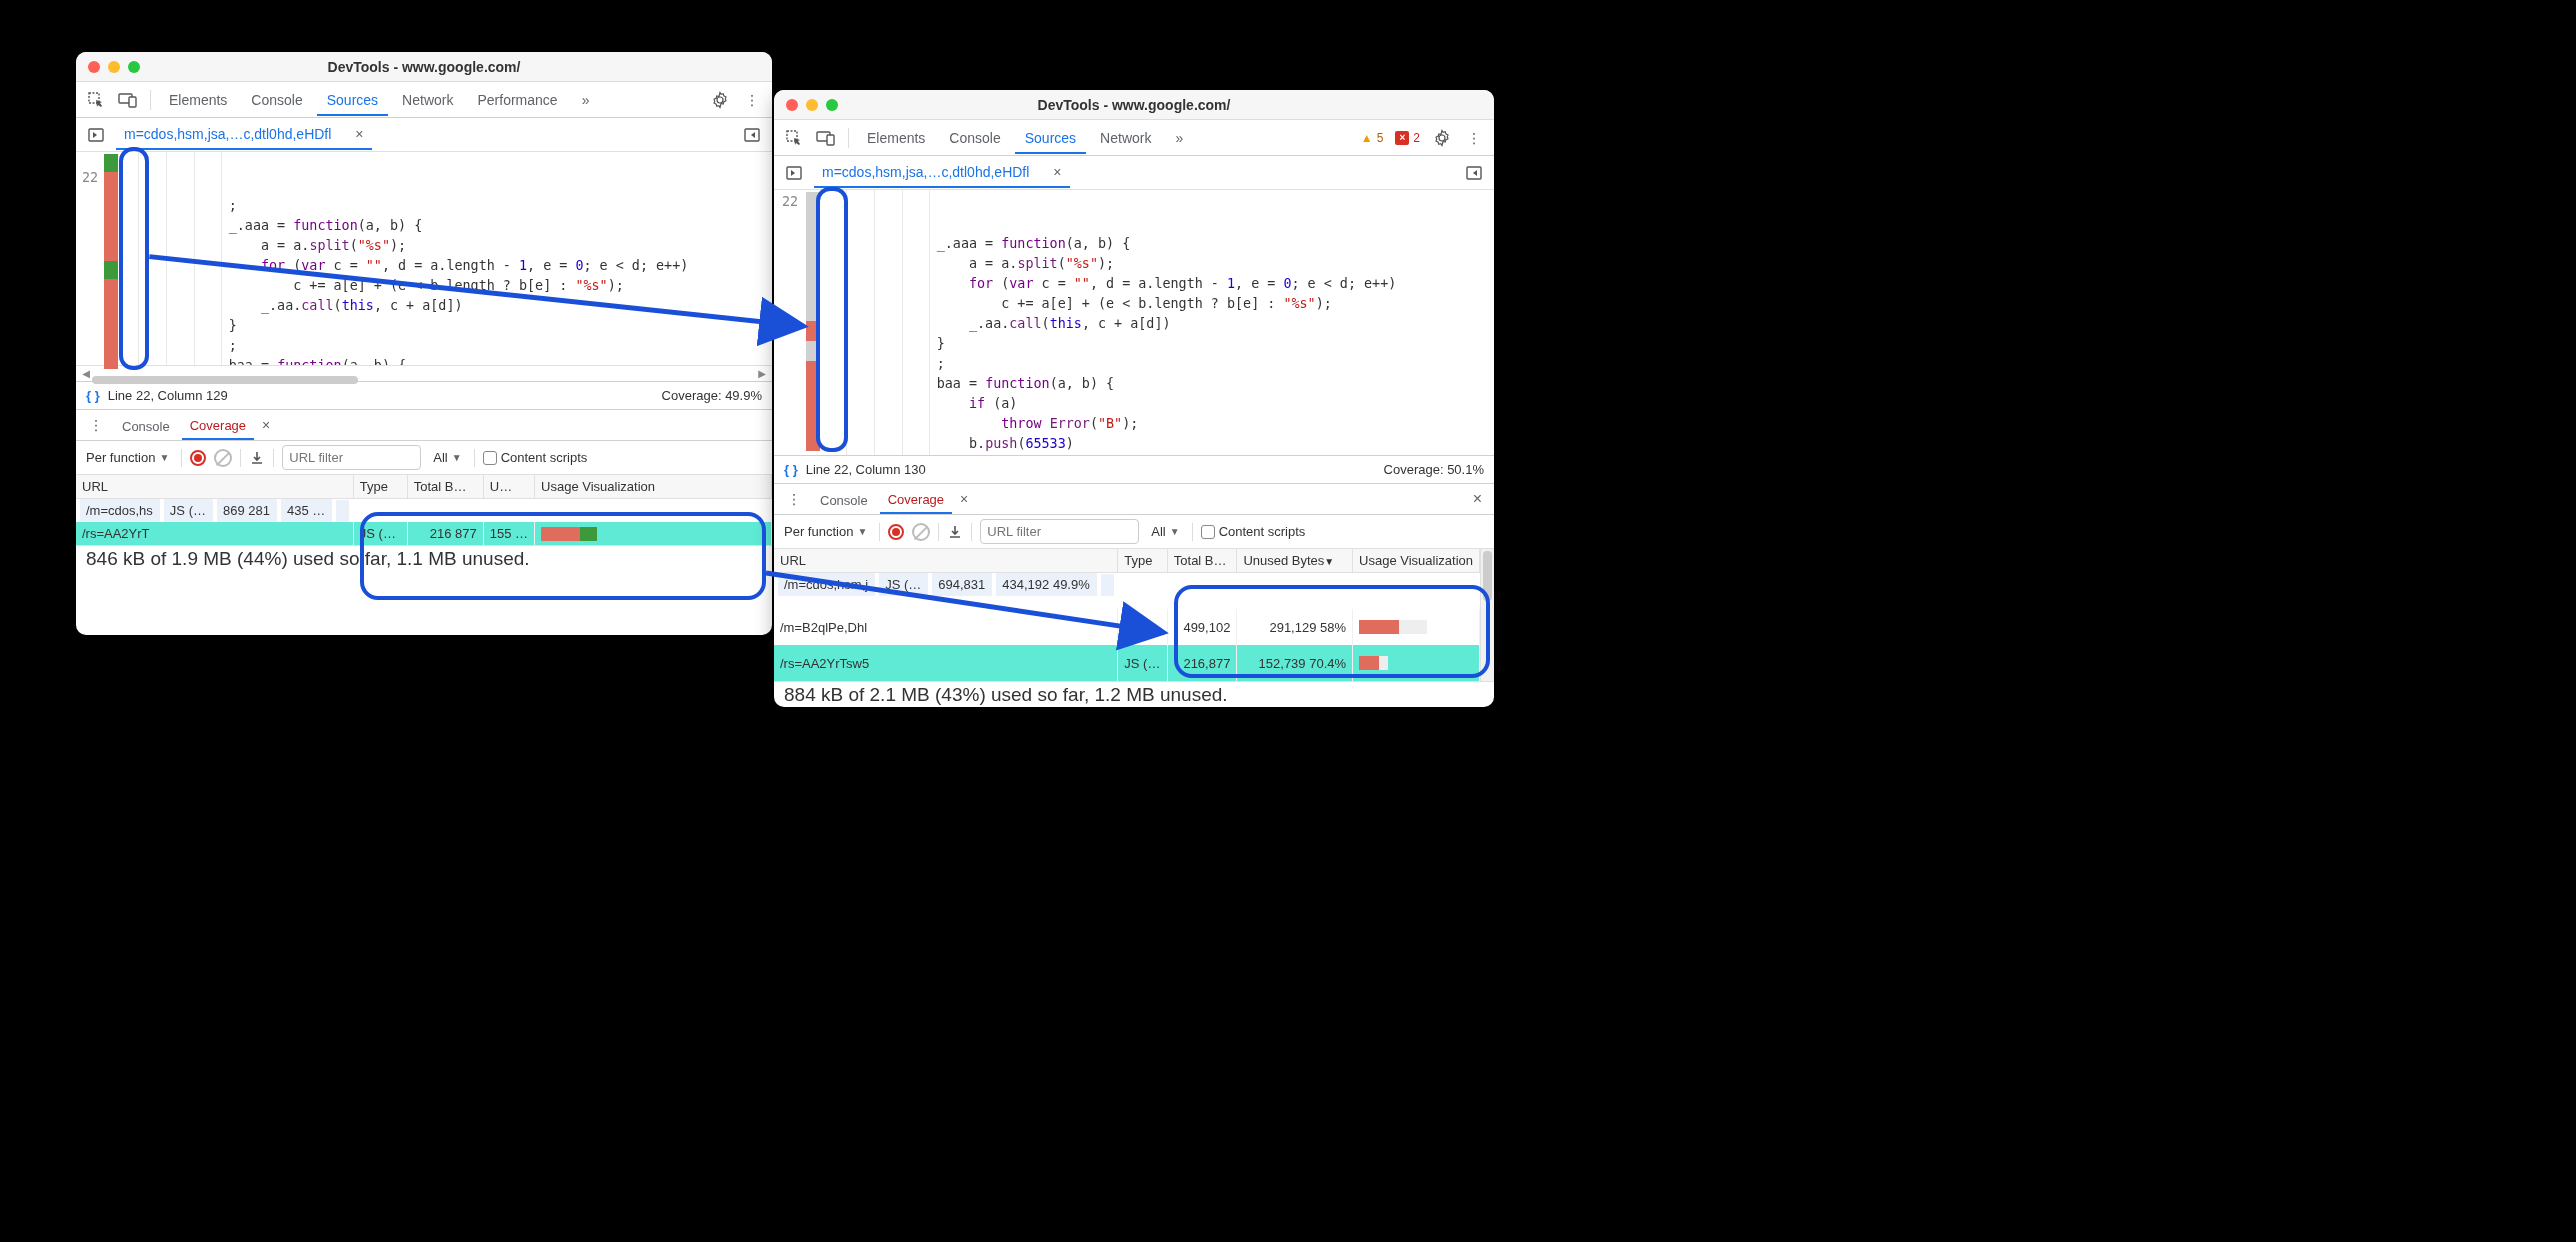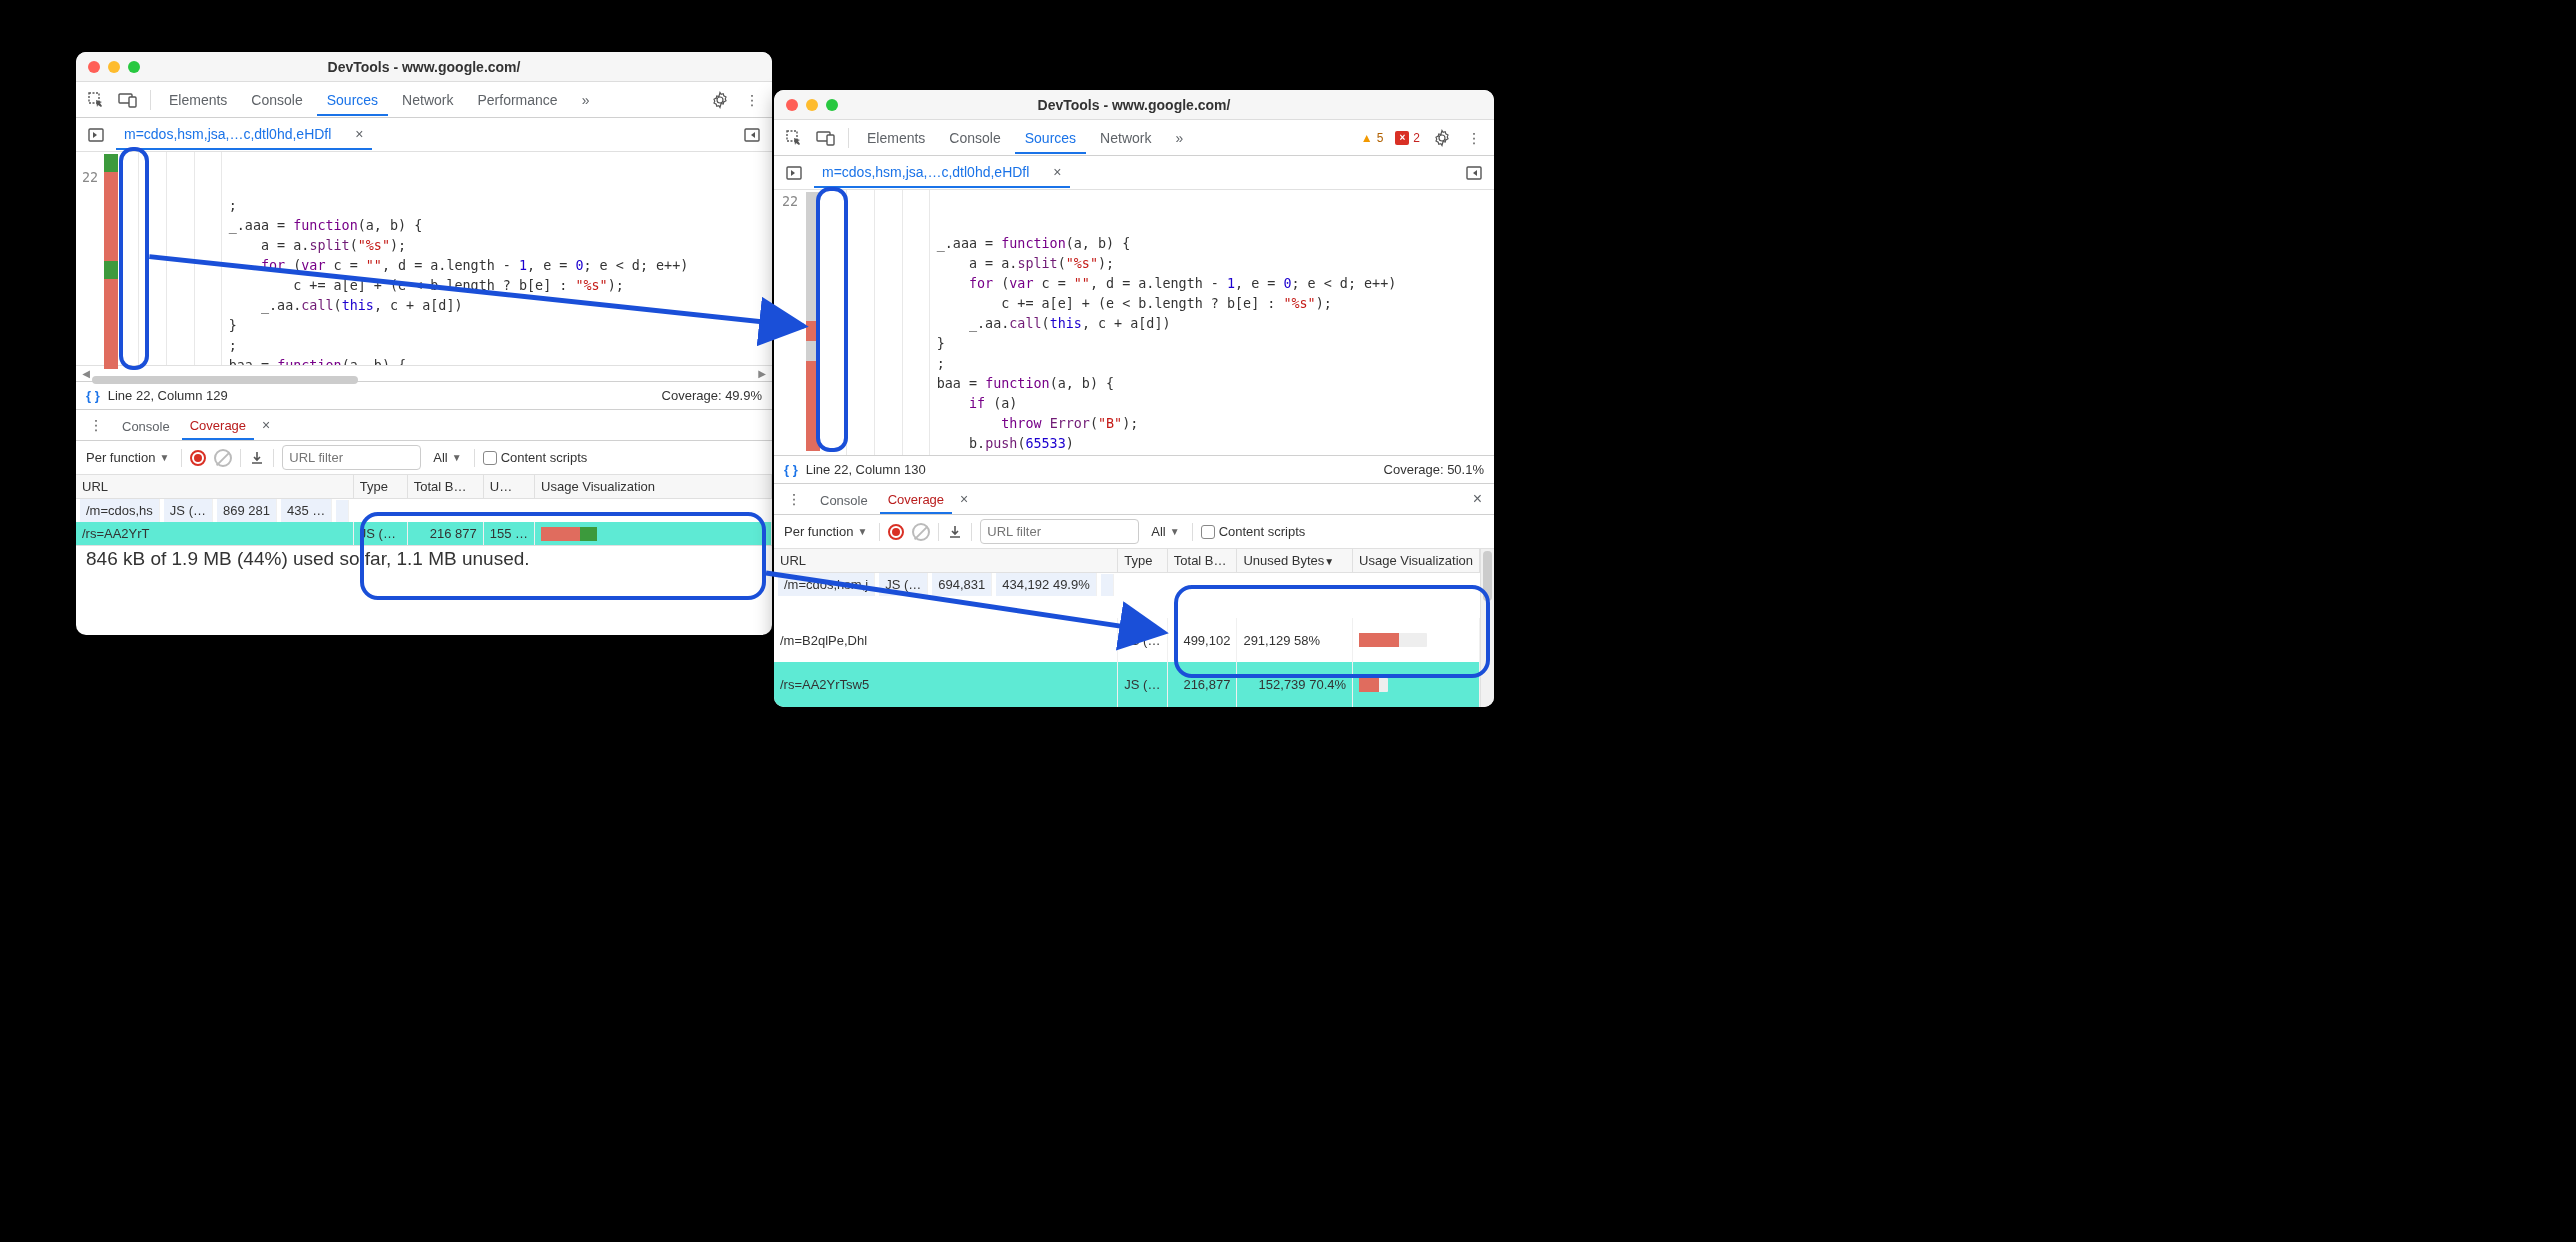--- a/index.html
+++ b/index.html
@@ -422,21 +422,21 @@
         <td>
               <div class="viz" style="width:100%">
                 <div class="r" style="left:0;width:50%"></div>
               </div>
             </td>
       </tr>
       <tr>
         <td>/m=B2qlPe,Dhl</td>
             <td>JS (…</td>
             <td style="text-align:right">499,102</td>
-            <td style="text-align:left">291,129   58%</td>
+            <td style="text-align:right">291,129   58%</td>
         <td>
               <div class="viz" style="width:60%">
                 <div class="r" style="left:0;width:58%"></div>
               </div>
             </td>
       </tr>
       <tr class="hov">
         <td>/rs=AA2YrTsw5</td>
             <td>JS (…</td>
             <td style="text-align:right">216,877</td>
@@ -447,20 +447,23 @@
               </div>
             </td>
       </tr>
     </tbody>
   </table>
   <div style="width:14px;background:#f1f1f1;border-left:1px solid #e0e0e0;position:relative;">
         <div style="position:absolute;top:2px;left:2px;right:2px;height:50px;background:#ccc;border-radius:4px;"></div>
       </div>
   </div>
 
+  <div class="footer">
+      <span>884 kB of 2.1 MB (43%) used so far, 1.2 MB unused.</span>
+    </div>
 </div>
 
 <div class="highlight-box" style="left:119px; top:147px; width:30px; height:223px;"></div>
 <div class="highlight-box" style="left:816px; top:187px; width:32px; height:265px;"></div>
 <div class="highlight-box" style="left:360px; top:512px; width:406px; height:88px; border-radius:18px;"></div>
 <div class="highlight-box" style="left:1174px; top:585px; width:316px; height:93px; border-radius:18px;"></div>
 
 <svg class="arrow" style="left:0;top:0;width:1547px;height:745px;" viewBox="0 0 1555 749" width="1547" height="745">
   <defs>
       <marker id="ah" markerWidth="12" markerHeight="12" refX="9" refY="5" orient="auto">

